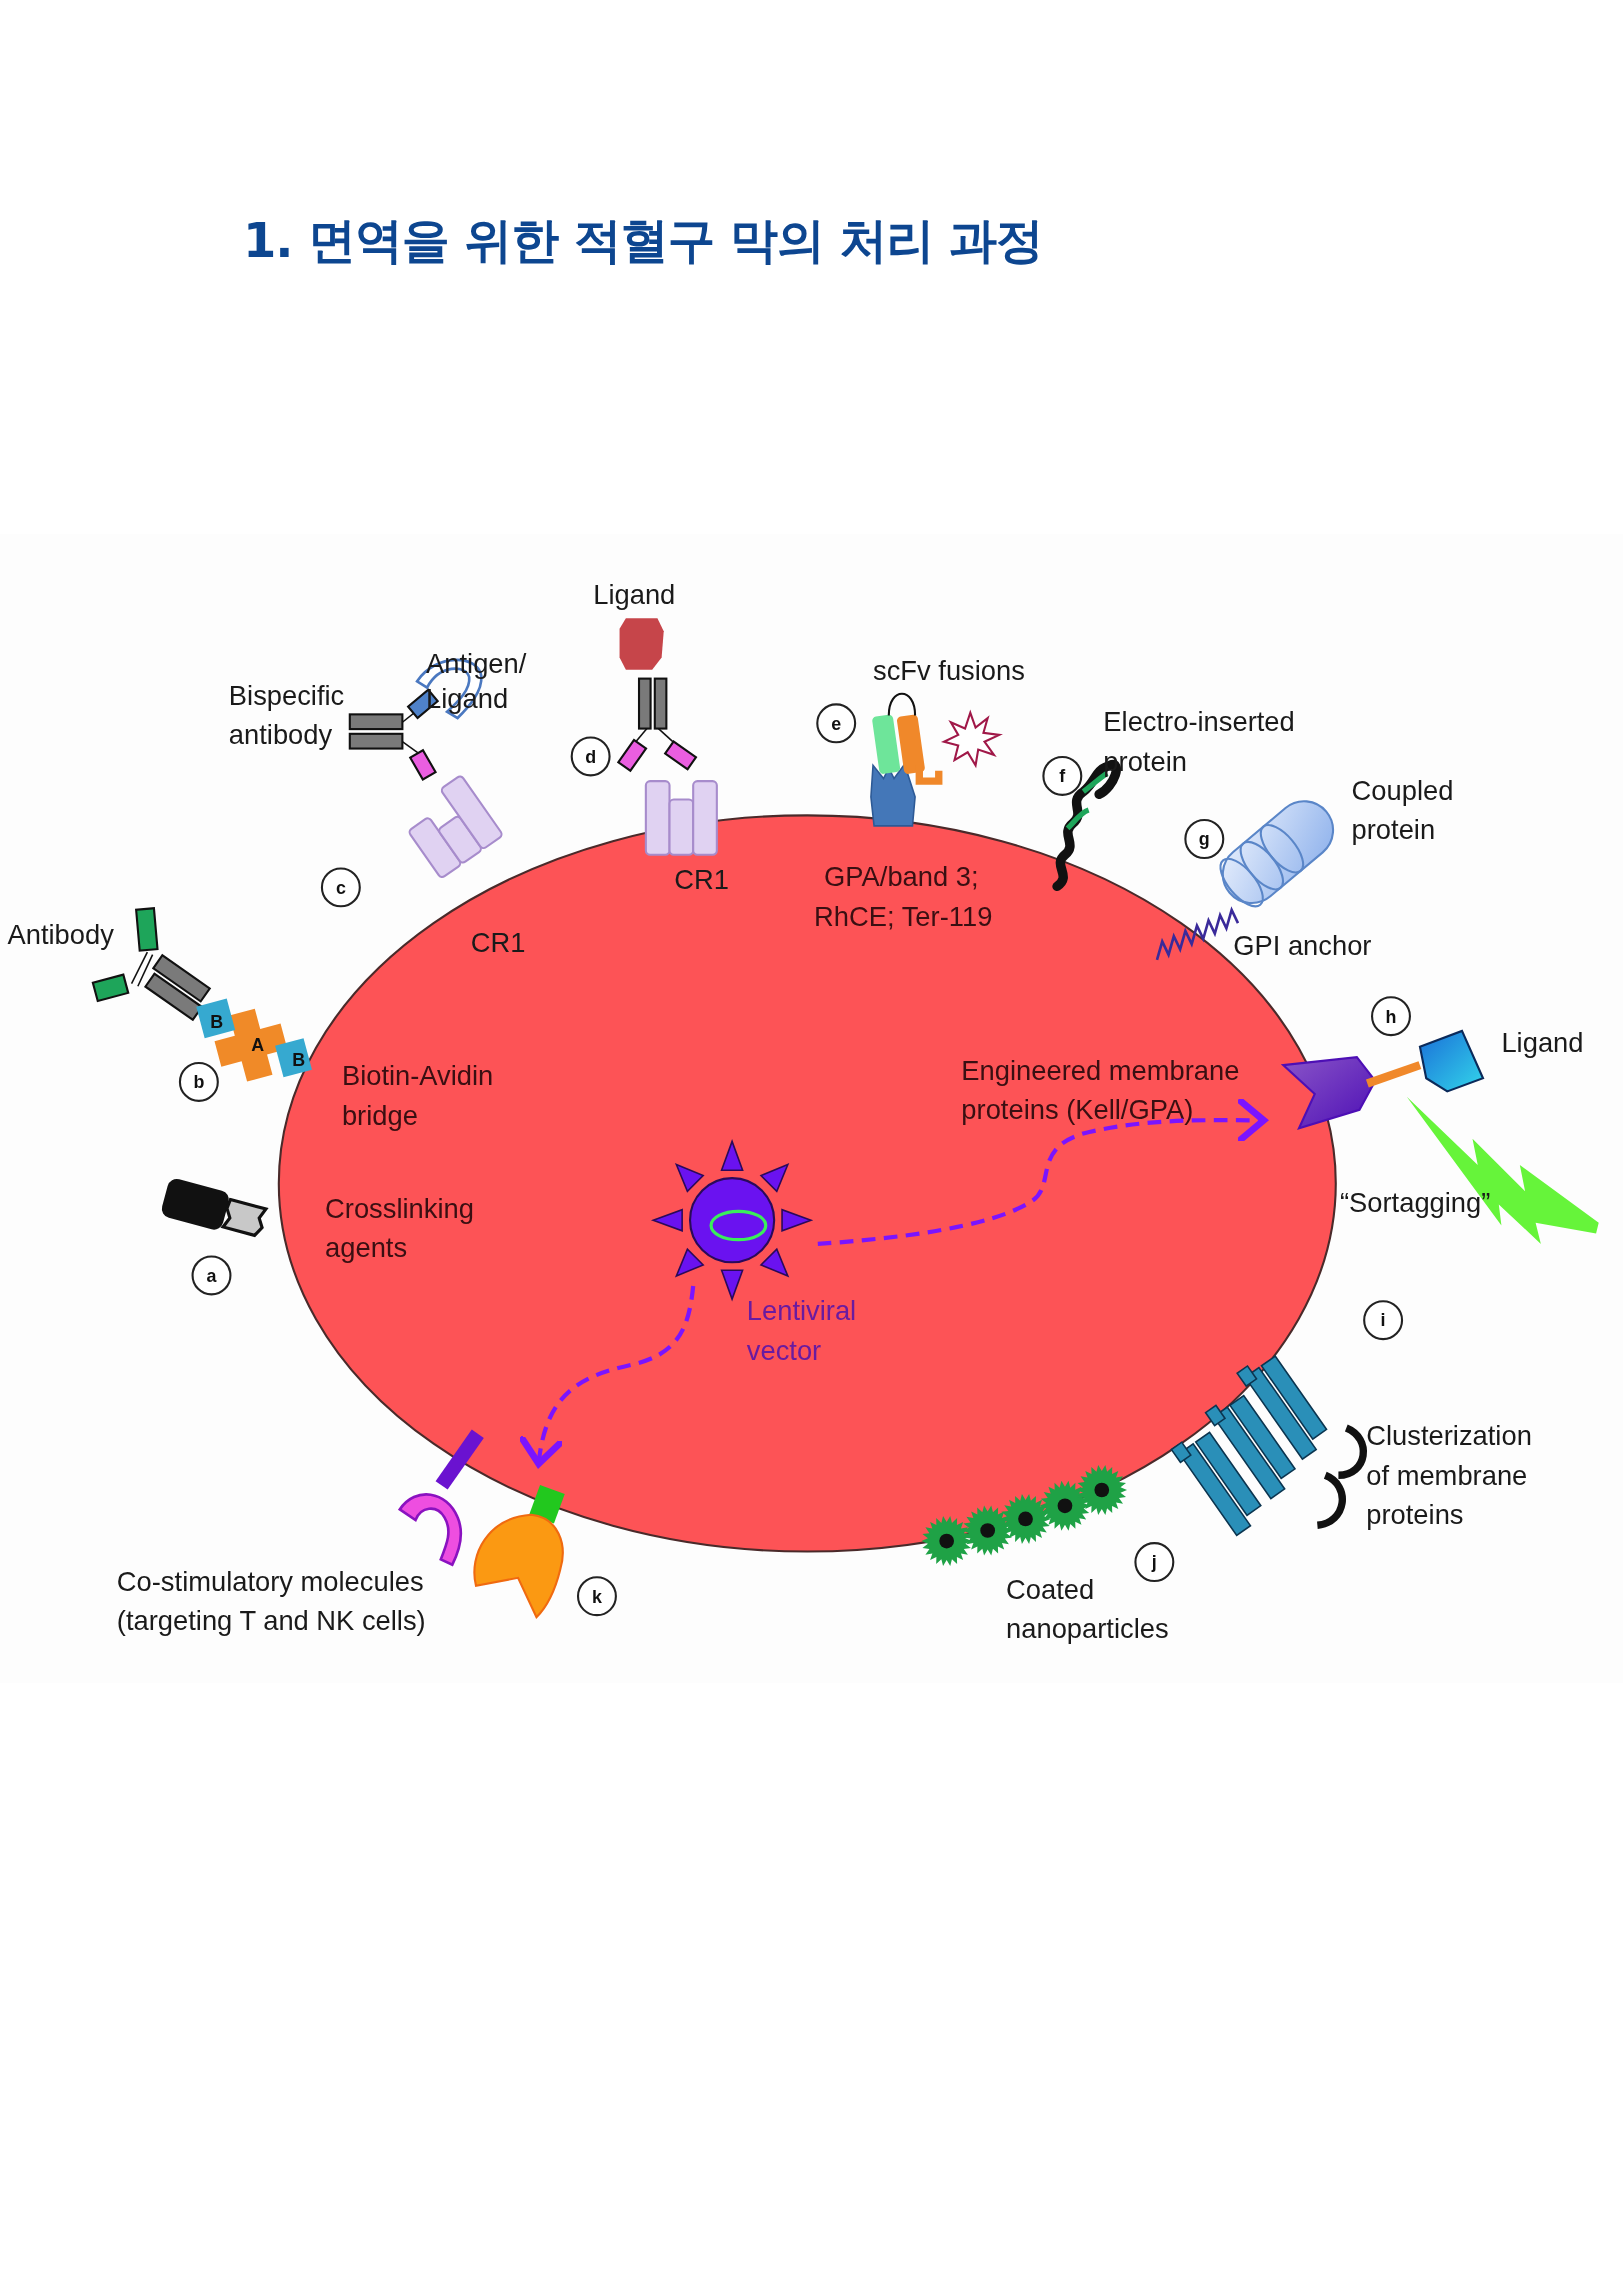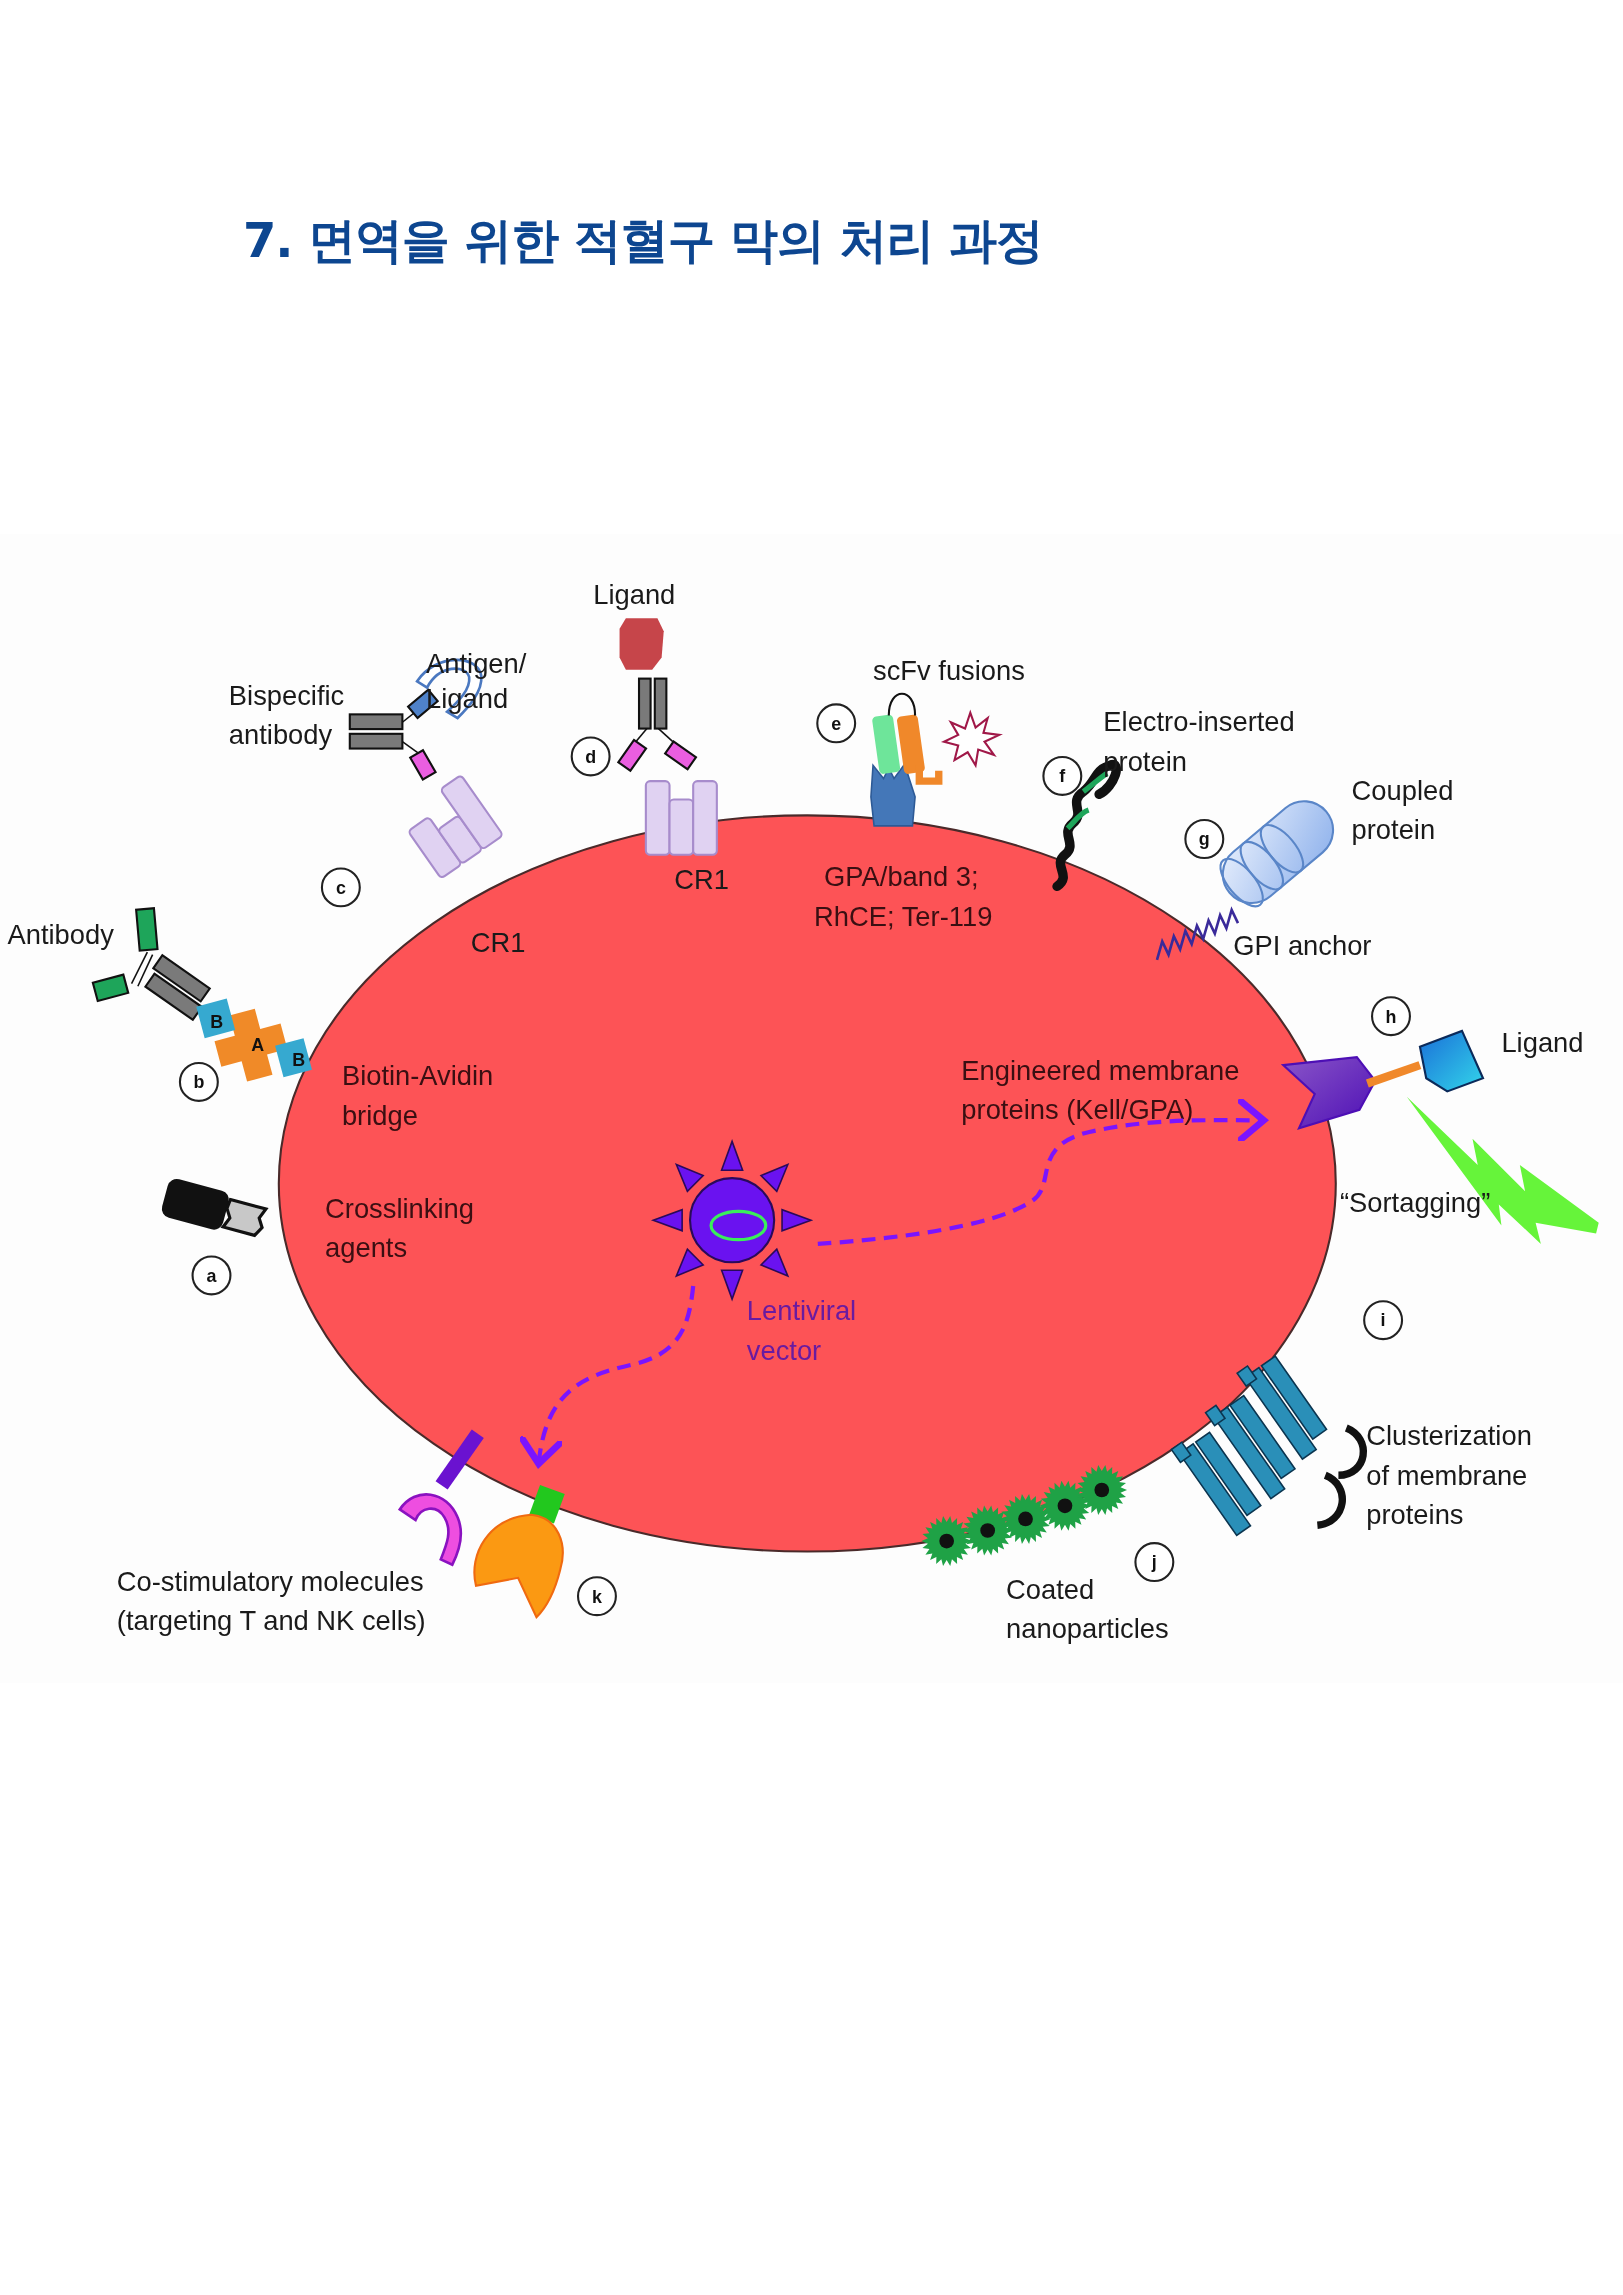--- a/index.html
+++ b/index.html
@@ -16,21 +16,21 @@
   .figure svg { position:absolute; left:0; top:0; }
   .lbl { font-family:"Liberation Sans", sans-serif; font-size:52px; fill:#1a1a1a; }
   .lbl-dark { fill:#3a0f12; }
   .lbl-purple { fill:#6a1ba0; }
   .tag-circle { fill:#ffffff; stroke:#222; stroke-width:4; }
   .tag-text { font-family:"Liberation Sans", sans-serif; font-size:34px; font-weight:bold; fill:#111; text-anchor:middle; }
 </style>
 </head>
 <body>
 
-<div class="page-title">7. 면역을 위한 적혈구 막의 처리 과정</div>
+<div class="page-title">1. 면역을 위한 적혈구 막의 처리 과정</div>
 
 <div class="figure">
 <svg width="1623" height="1149" viewBox="0 0 3086 2185" xmlns="http://www.w3.org/2000/svg">
   <defs>
     <linearGradient id="cylGrad" x1="0" y1="0" x2="1" y2="1">
       <stop offset="0" stop-color="#e6eefc"></stop>
       <stop offset="1" stop-color="#8fb2ec"></stop>
     </linearGradient>
     <linearGradient id="purpGrad" x1="0" y1="0" x2="1" y2="1">
       <stop offset="0" stop-color="#8a55c8"></stop>

